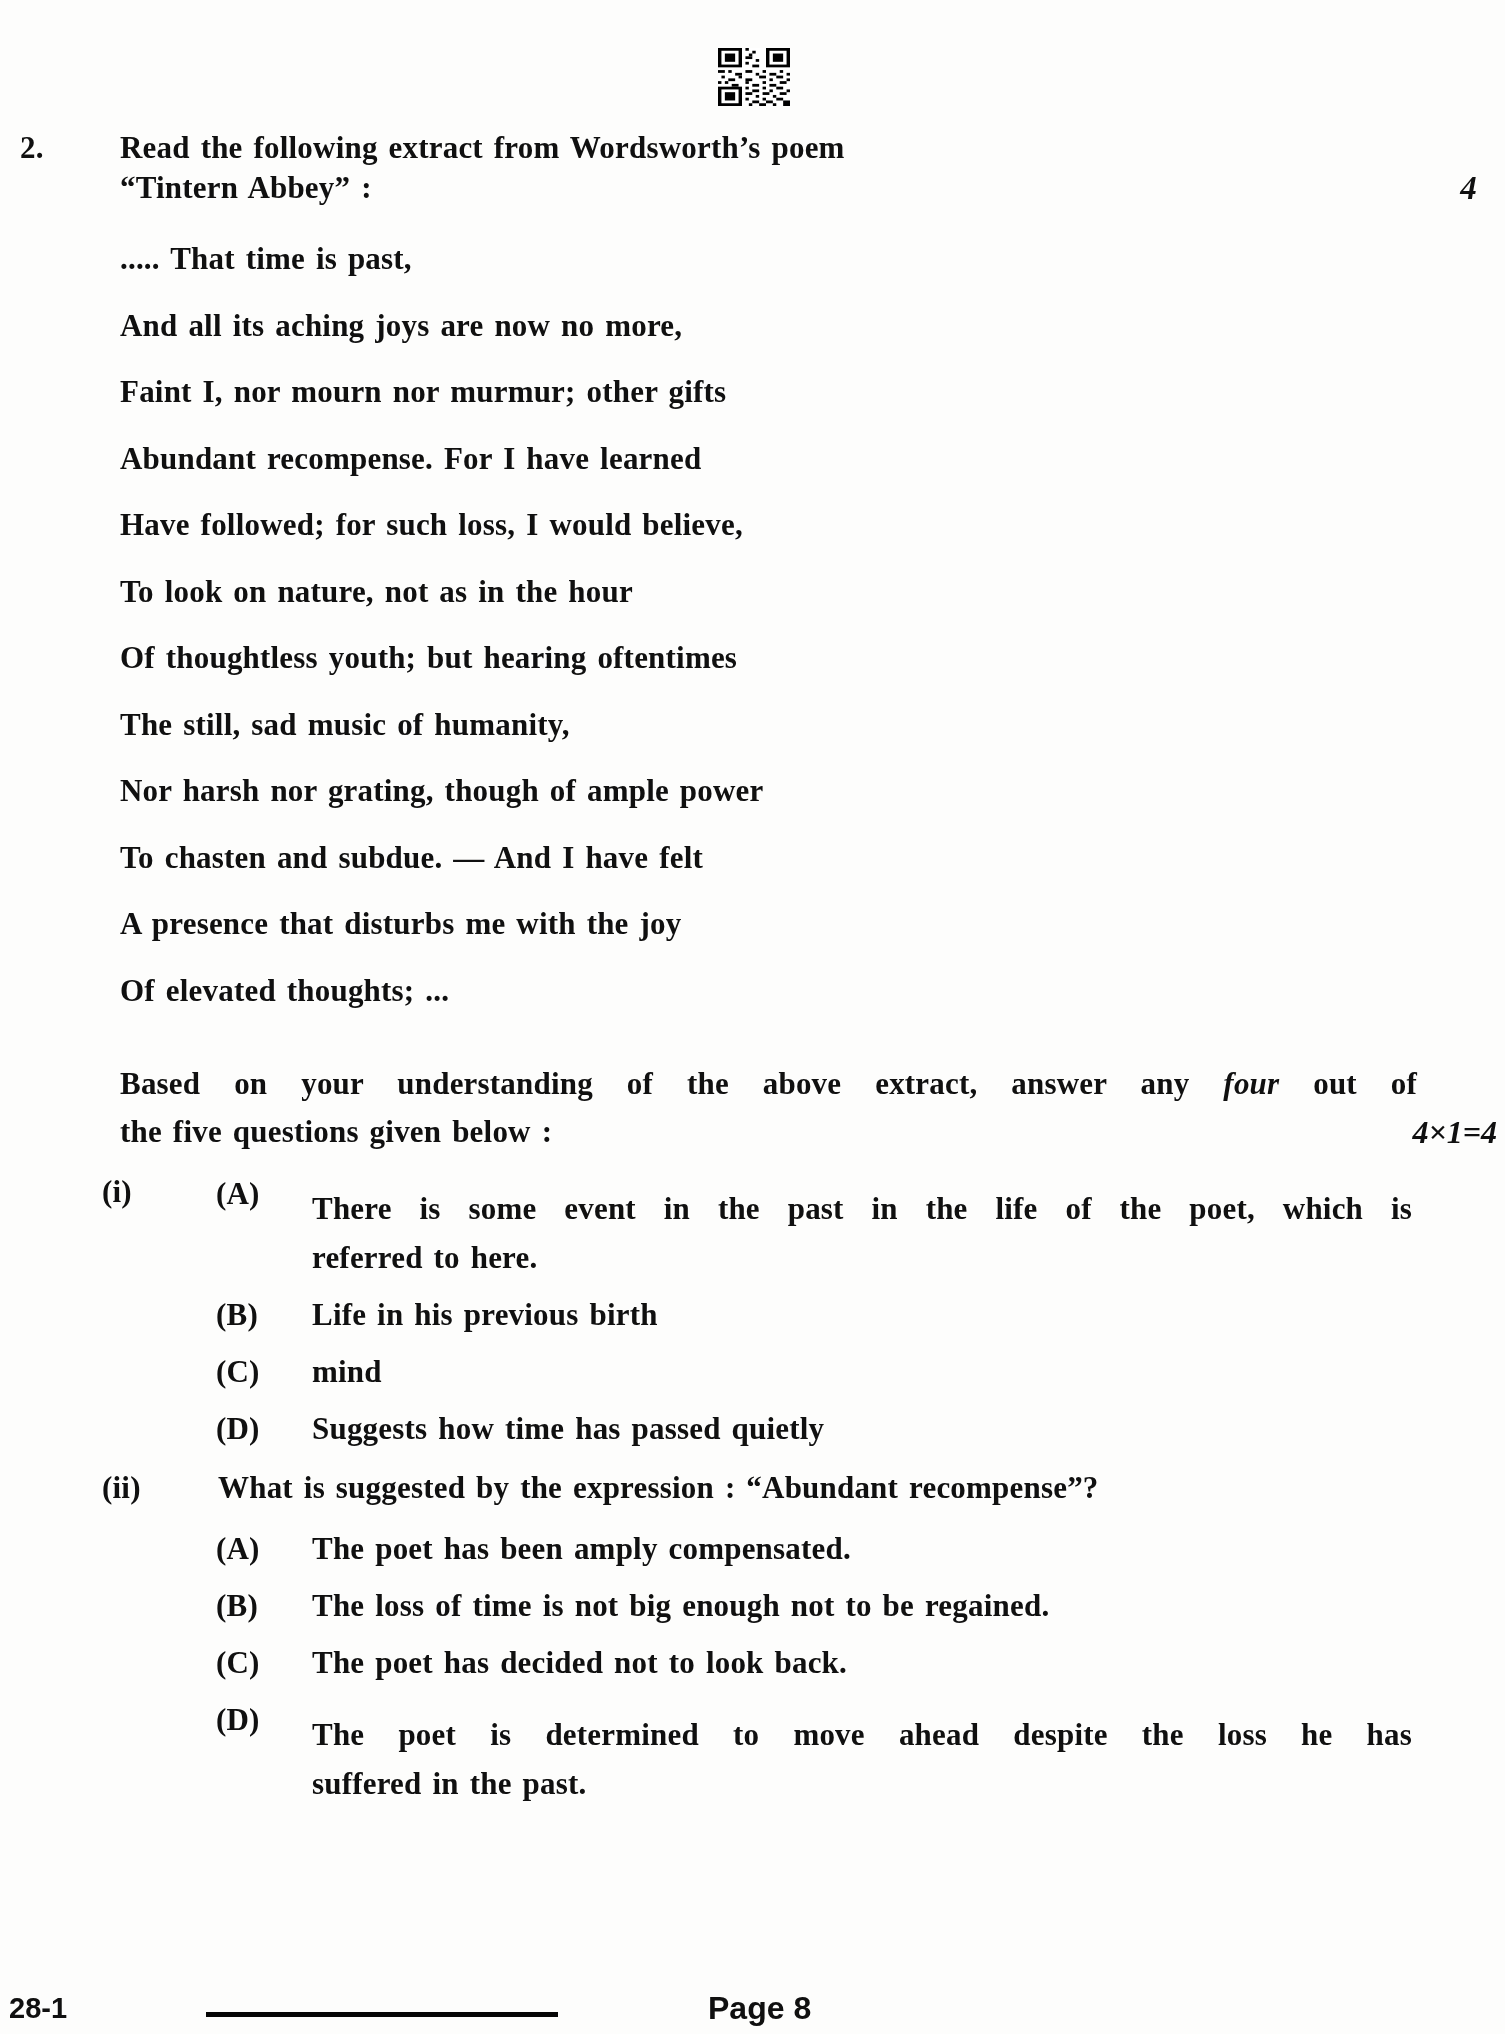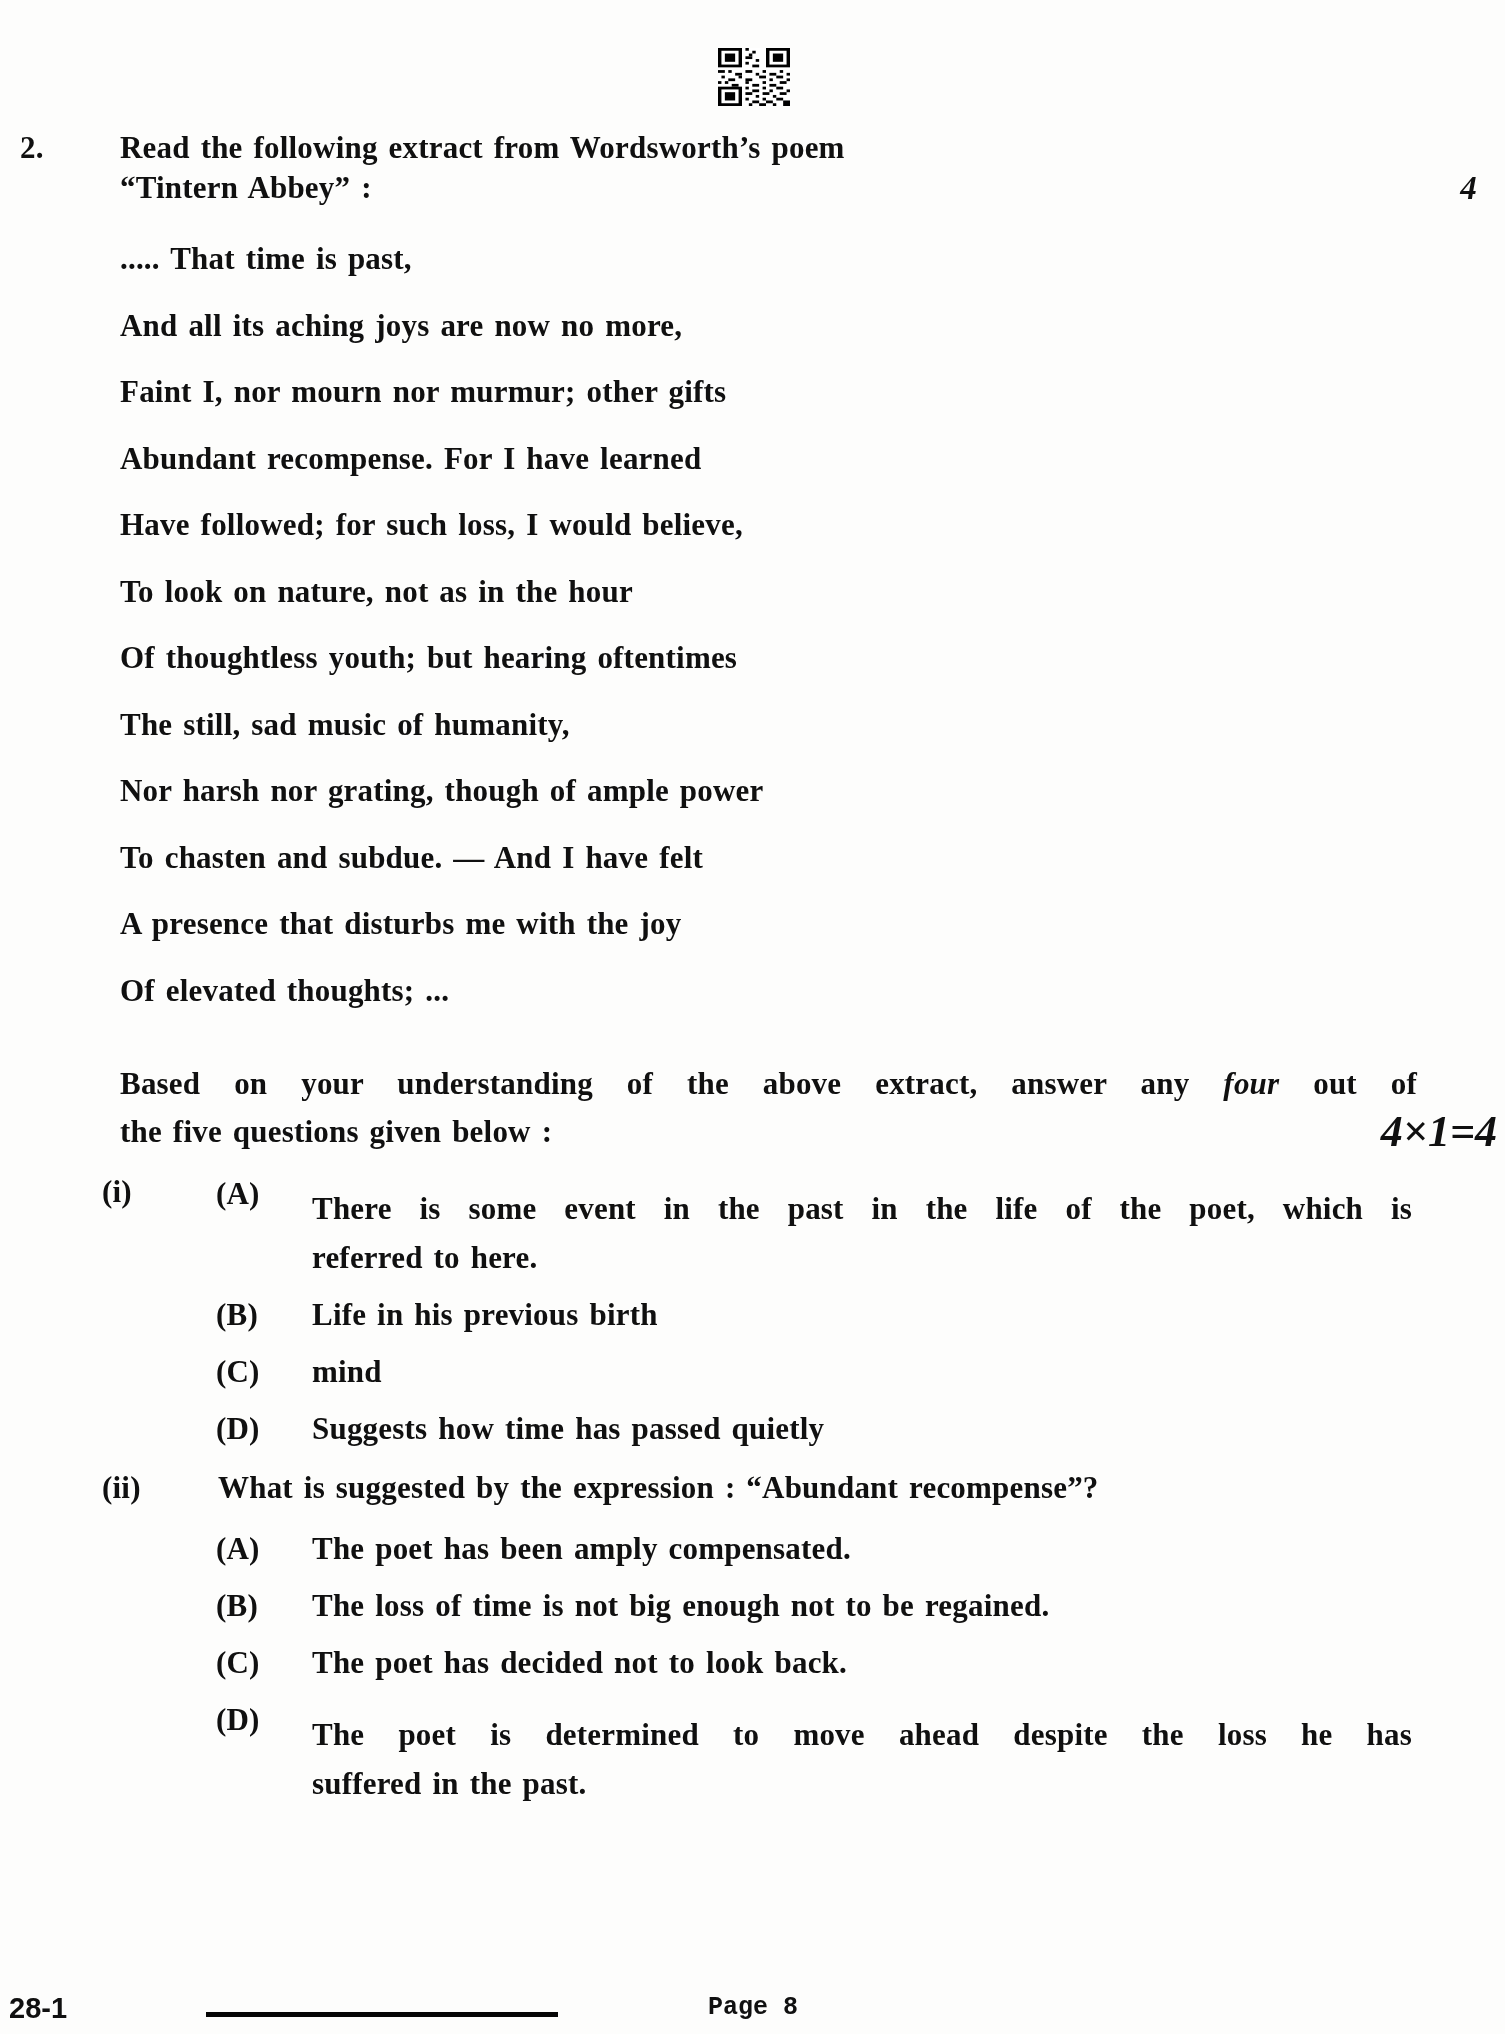--- a/index.html
+++ b/index.html
@@ -41,21 +41,21 @@
   }
 
   .poem { margin-top: 18px; }
   .poem-line { line-height: 66.5px; }
 
   .instruction { position: relative; margin-top: 36px; width: 1297px; line-height: 48px; }
   .instr-line1 { text-align: justify; text-align-last: justify; -moz-text-align-last: justify; }
   .bi { font-style: italic; }
   .instr-marks {
     position: absolute; right: -80px; bottom: 0;
-    font-style: italic; font-size: 44px; line-height: 48px;
+    font-style: italic; font-size: 32px; line-height: 48px;
     letter-spacing: 0;
   }
 
   .question { position: relative; margin-top: 12px; }
   .q-label { position: absolute; left: -18px; top: 0; line-height: 46px; }
   .q-text { margin-left: 98px; line-height: 46px; }
   .options { margin-left: 96px; margin-top: 13px; }
   .opt { display: flex; margin-bottom: 8px; }
   .opt-label { width: 96px; flex-shrink: 0; line-height: 49px; }
   .opt-text { width: 1100px; }
@@ -68,22 +68,22 @@
     font-size: 29px; font-weight: bold;
     letter-spacing: 0; word-spacing: 0;
     line-height: 32px;
   }
   .footer-rule {
     position: absolute; left: 206px; top: 2012px;
     width: 352px; height: 5px; background: #050505;
   }
   .page-number {
     position: absolute; left: 708px; top: 1992px;
-    font-family: Liberation Mono, monospace;
-    font-size: 25px; font-weight: bold;
+    font-family: Liberation Sans, sans-serif;
+    font-size: 32px; font-weight: bold;
     letter-spacing: 0; word-spacing: 0;
     line-height: 32px;
   }
 </style>
 </head>
 <body>
 
 <div class="page">
 
   <svg class="qr" viewBox="0 0 21 21" preserveAspectRatio="none" xmlns="http://www.w3.org/2000/svg">

